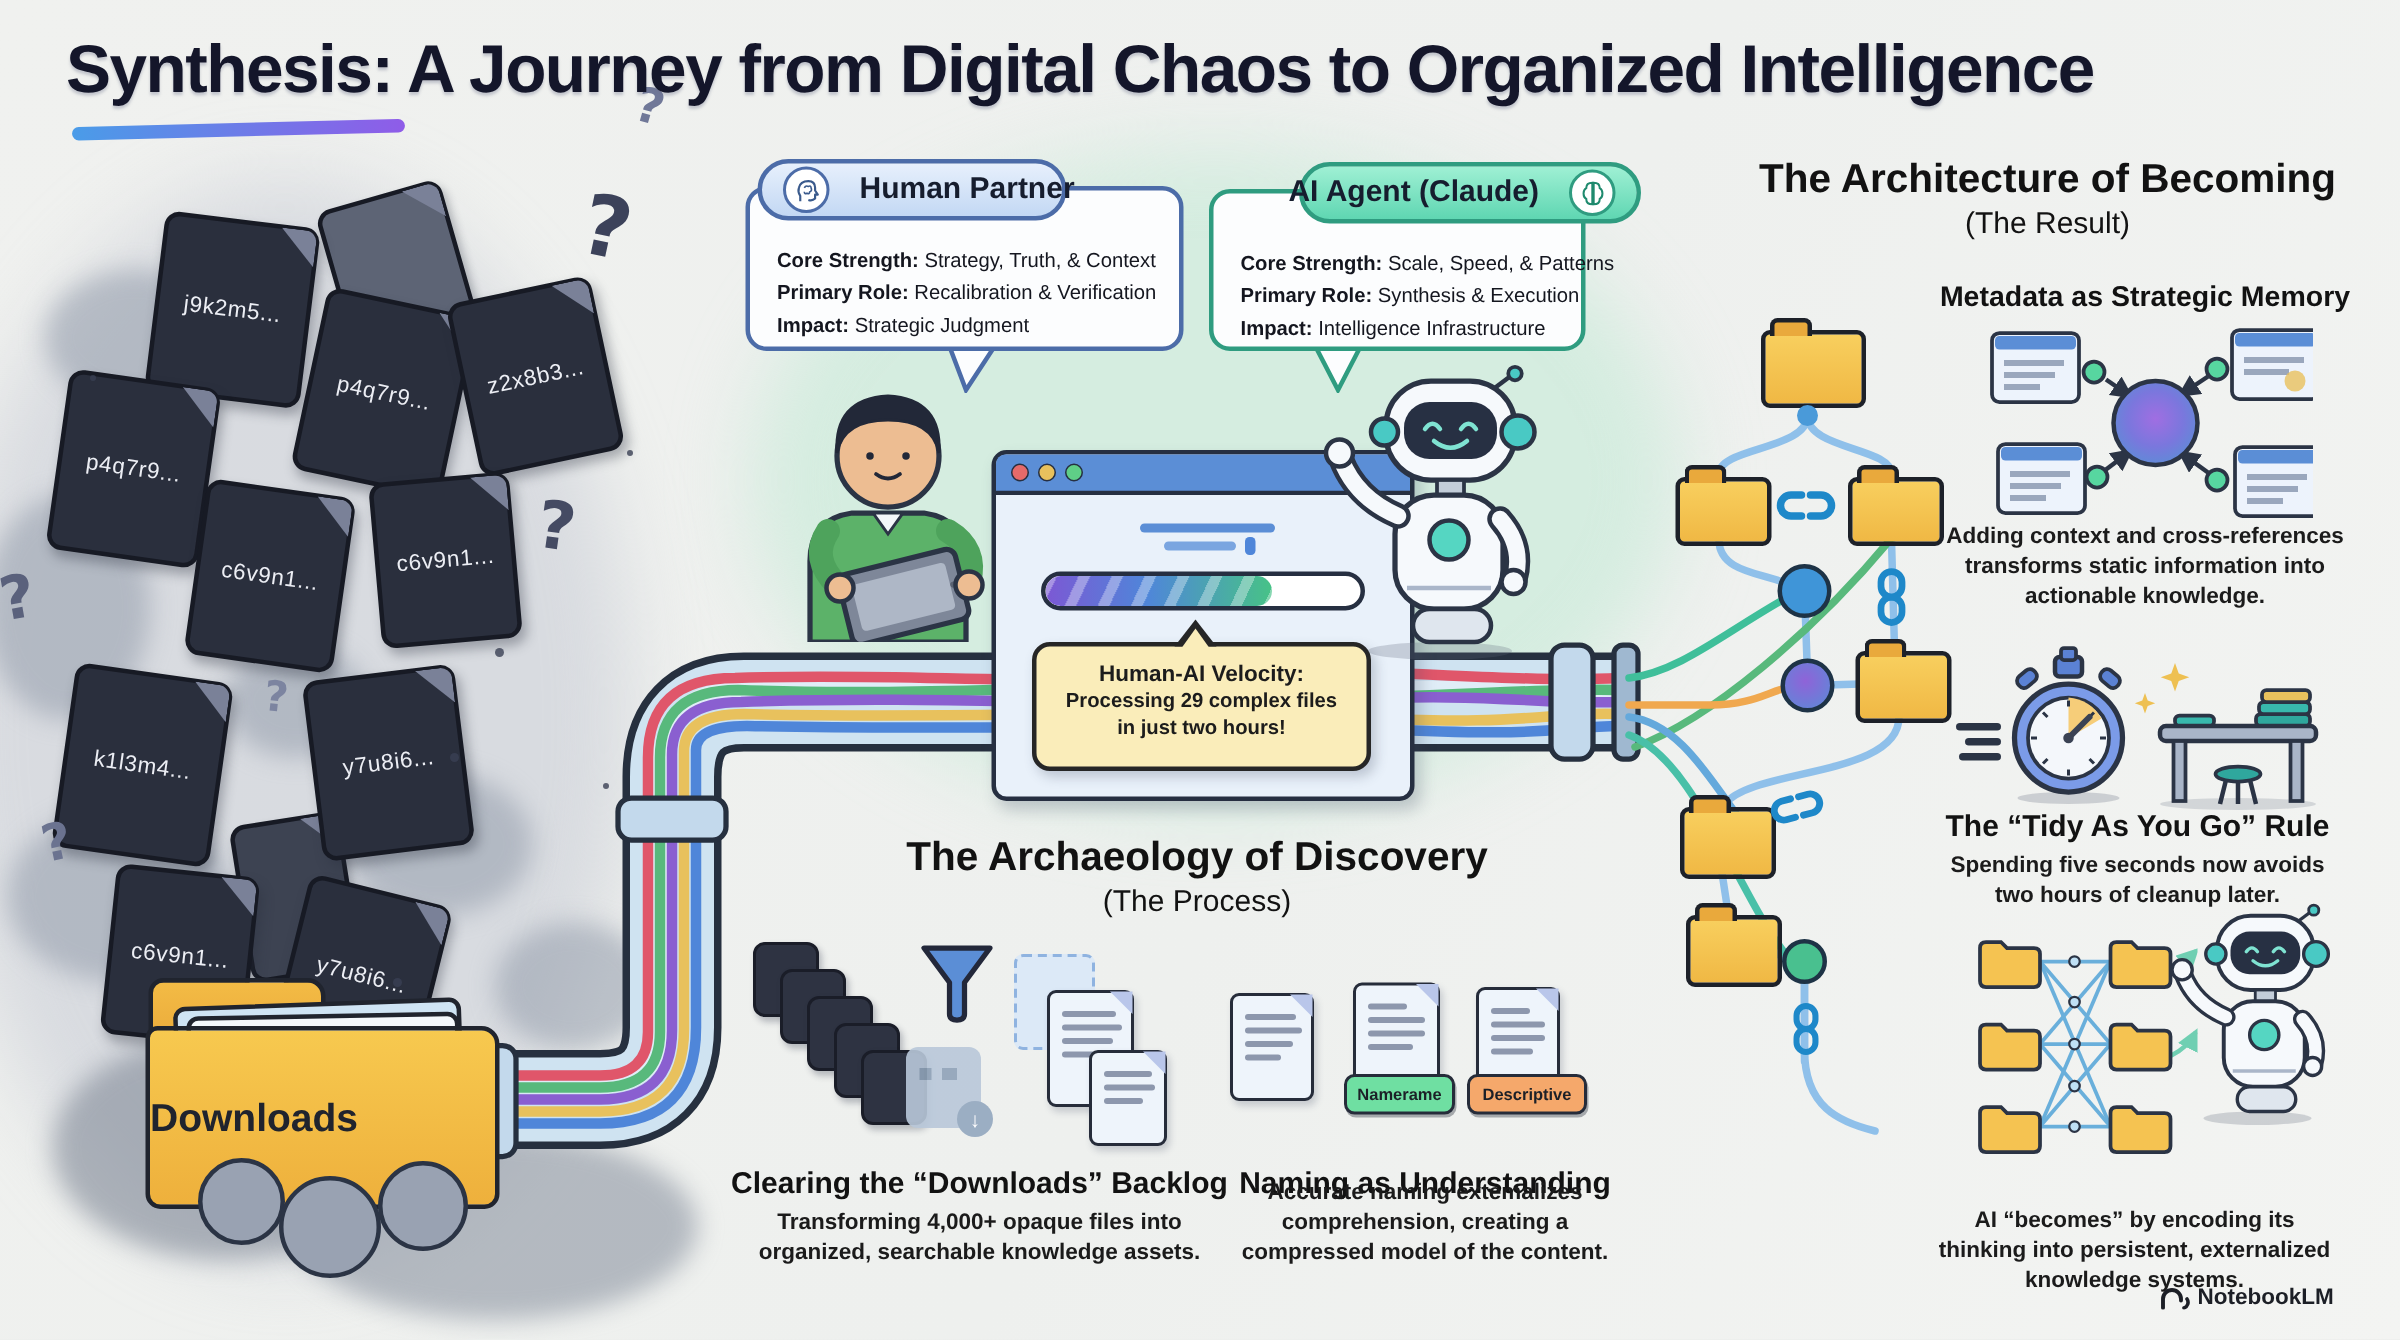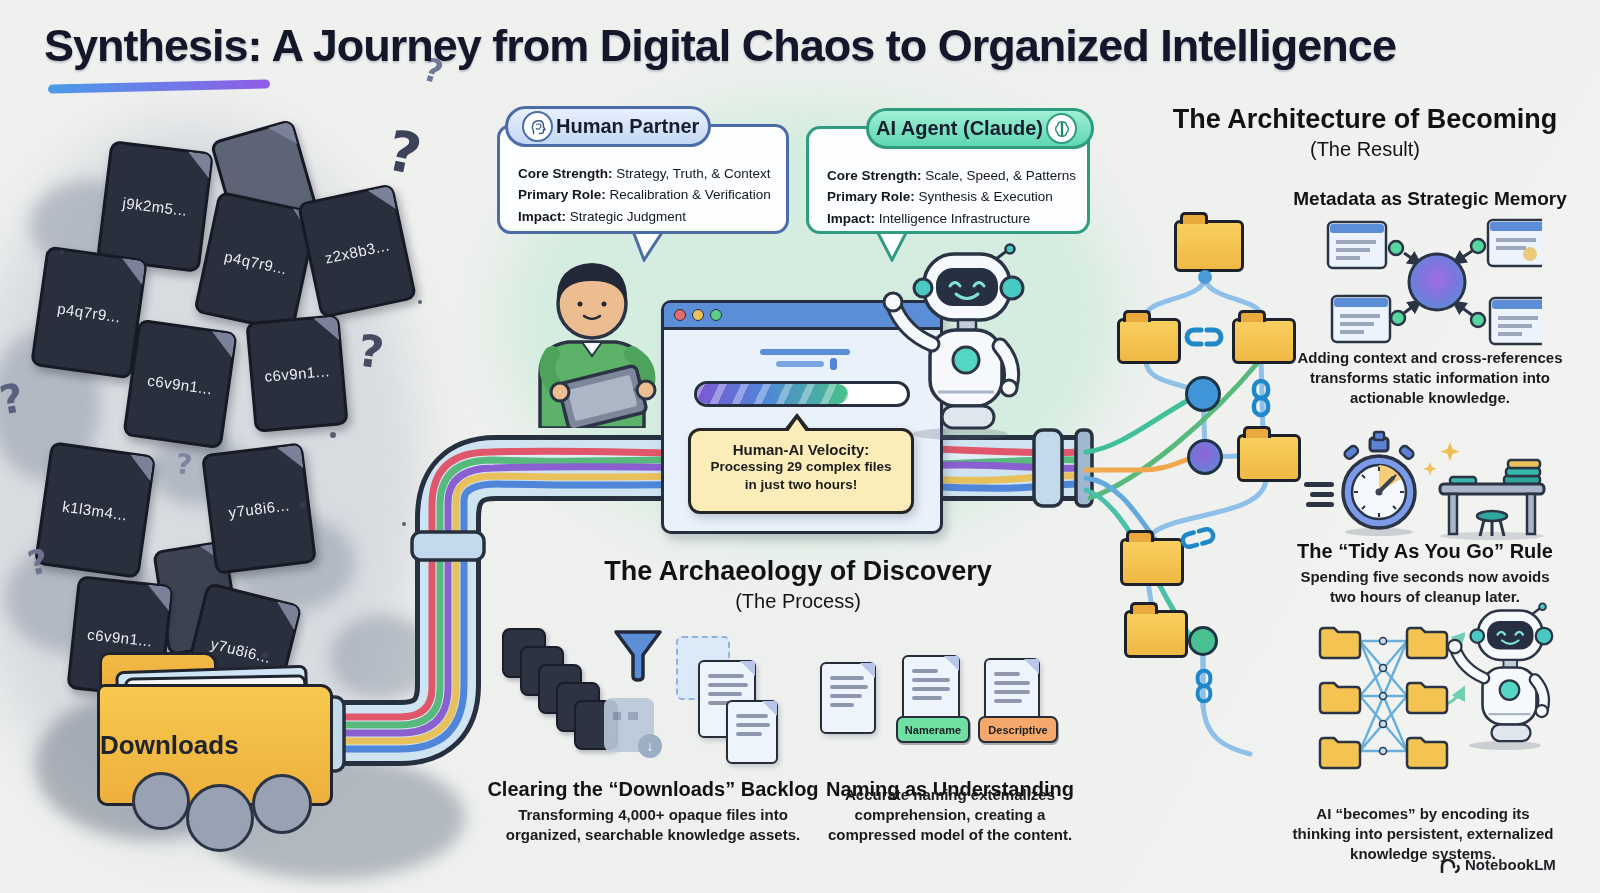--- a/index.html
+++ b/index.html
@@ -30,22 +30,22 @@
     border:3.5px solid #20242e;border-radius:10px 12px 0 0;}
   .bf-paper1{position:absolute;left:22px;top:16px;width:186px;height:100px;background:#cfe4f4;border:3px solid #20242e;border-radius:8px;transform:rotate(-2deg);}
   .bf-paper2{position:absolute;left:30px;top:24px;width:176px;height:92px;background:#f4f8fc;border:3px solid #20242e;border-radius:8px;transform:rotate(-1deg);}
   .bf-front{position:absolute;left:2px;top:32px;width:230px;height:116px;background:linear-gradient(#f7c94f,#eeb03c);
     border:3.5px solid #20242e;border-radius:8px 12px 10px 10px;display:flex;align-items:center;justify-content:flex-start;}
   .bf-label{font-size:26px;font-weight:800;color:#20242e;}
   .cloudball{position:absolute;border-radius:50%;background:#99a2b2;border:3px solid #2b3445;z-index:4;}
   
   .pcard{position:absolute;background:#fcfdfe;border-radius:14px;z-index:4;padding:36px 14px 8px 18px;box-sizing:border-box;}
   .pcard.human{left:497px;top:124px;width:292px;height:110px;border:3px solid #4c6ca8;}
-  .pcard.ai{left:806px;top:126px;width:284px;height:108px;border:3px solid #2f9c80;}
-  .pill{position:absolute;display:flex;align-items:center;gap:3px;z-index:5;border-radius:22px;
+  .pcard.ai{left:806px;top:126px;width:251px;height:108px;border:3px solid #2f9c80;}
+  .pill{position:absolute;display:flex;align-items:center;gap:20px;z-index:5;border-radius:22px;
     padding:0 14px;height:41px;box-sizing:border-box;}
   .pill.human{left:505px;top:106px;width:206px;background:linear-gradient(#e7f0fc,#c3d8f4);border:3px solid #4c6ca8;}
   .pill.ai{left:866px;top:108px;width:228px;background:linear-gradient(#9ff0d4,#5fd6b2);border:3px solid #2f9c80;justify-content:flex-end;}
   .pill-title{font-size:20px;font-weight:800;color:#161d2e;white-space:nowrap;}
   .pill-icon{width:27px;height:27px;border-radius:50%;background:#fff;display:flex;align-items:center;justify-content:center;flex:0 0 auto;}
   .pill.human .pill-icon{border:2px solid #4c6ca8;}
   .pill.ai .pill-icon{border:2px solid #2f9c80;}
   .crow{font-size:13.5px;color:#14161f;line-height:1.58;white-space:nowrap;}
   .crow b{font-weight:800;}
   .tail{position:absolute;z-index:3;}

